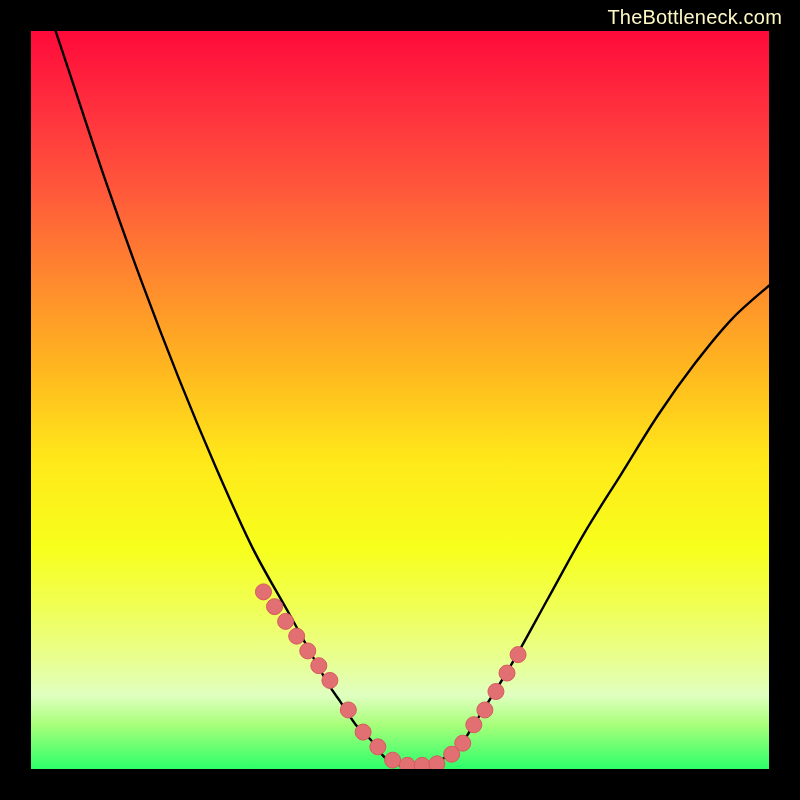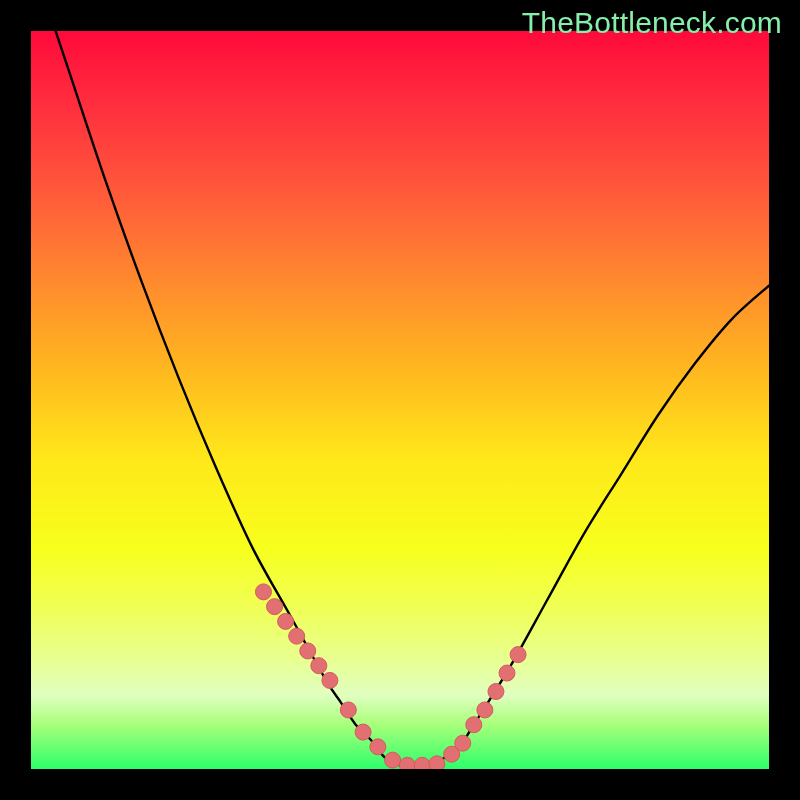--- a/index.html
+++ b/index.html
@@ -44,22 +44,22 @@
     position: absolute;
     left: 0;
     top: 0;
     width: 738px;
     height: 738px;
   }
   .watermark {
     position: absolute;
     top: 6px;
     right: 18px;
-    color: #86efac;
-    font-size: 30px;
+    color: #fef9c3;
+    font-size: 20px;
     font-weight: 400;
     letter-spacing: 0.2px;
     user-select: none;
   }
 </style>
 </head>
 <body>
 
 <div class="frame">
 

